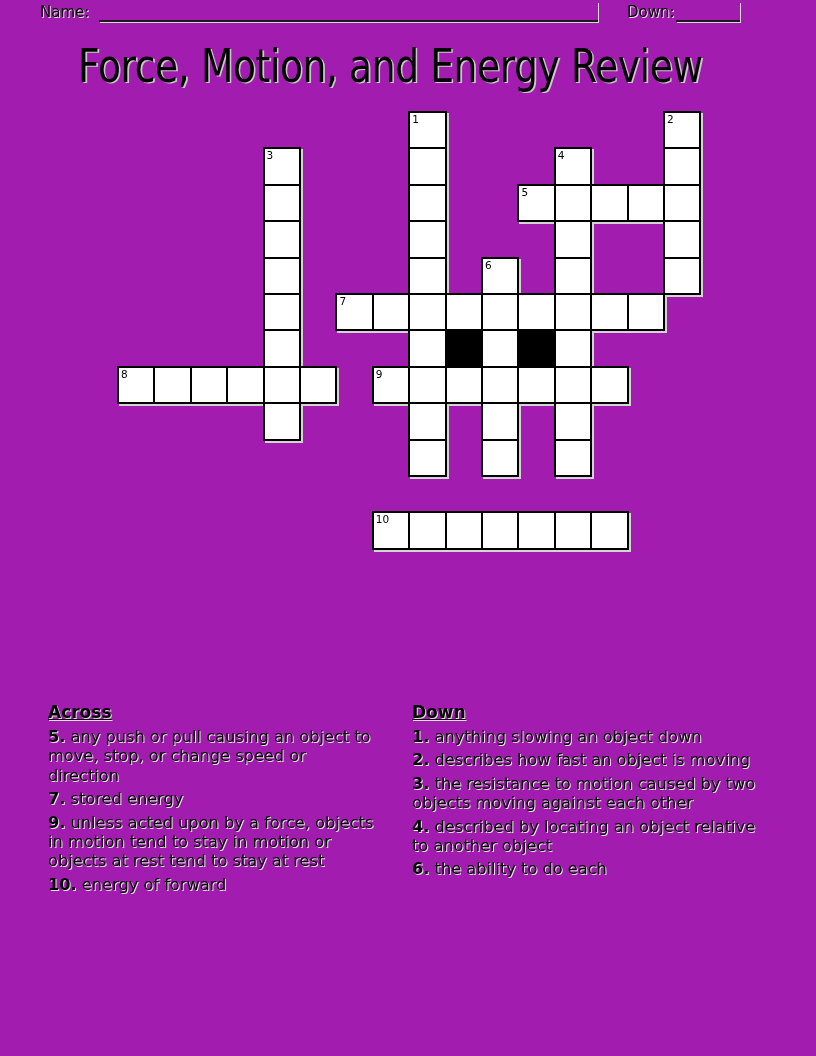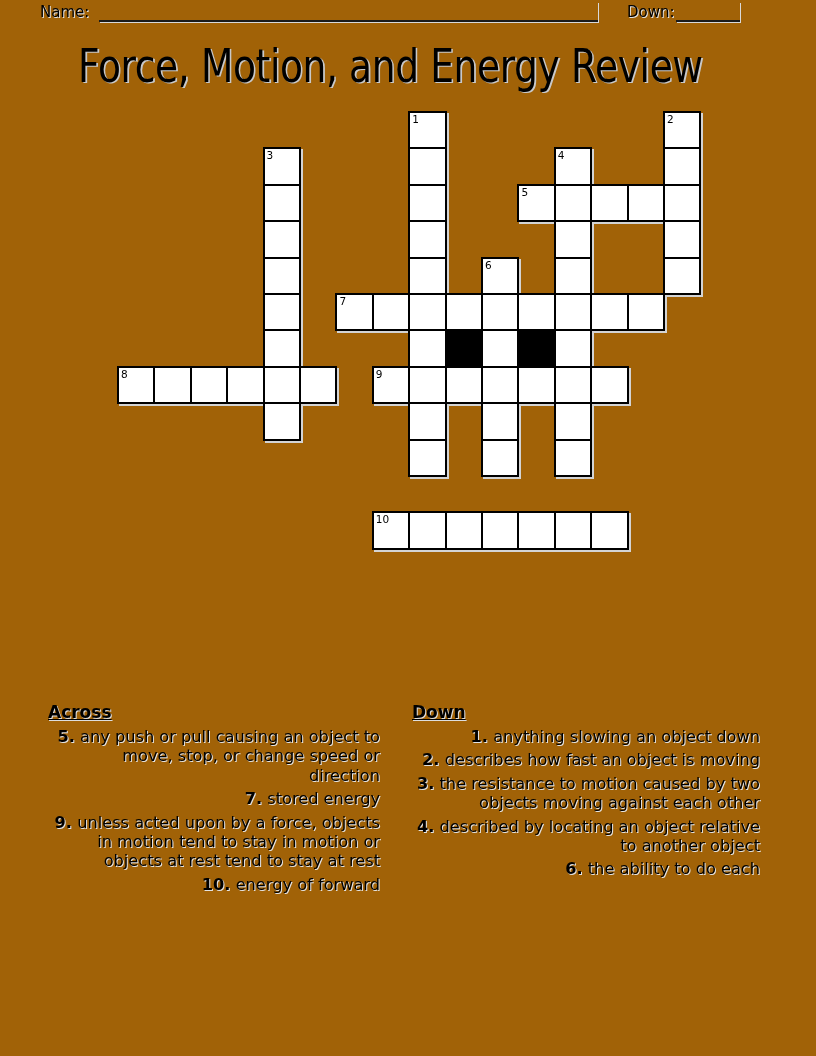--- a/index.html
+++ b/index.html
@@ -1,19 +1,19 @@
 <!DOCTYPE html>
 <html><head>
 <meta charset="utf-8">
 <style>
   html,body{margin:0;padding:0;background:#ffffff;}
   .page{
     position:relative;
     width:816px;height:1056px;
-    background:#a16207;
+    background:#a21caf;
     font-family:"DejaVu Sans", sans-serif;
     color:#000;
     overflow:hidden;
   }
   
   .hdr-label{
     position:absolute;
     font-size:15px;
     line-height:18px;
     text-shadow:1px 1px 0 #e2e2e2;
@@ -75,21 +75,20 @@
     text-decoration:underline;
     line-height:20px;
     margin:0 0 5px 0;
     text-shadow:1px 1px 0 #dedede;
   }
   .clue{
     font-size:16.2px;
     line-height:19.4px;
     margin:4px 0 3px 0;
     text-shadow:1px 1px 0 #e3e3e3;
-    text-align:right;
   }
   .clue b{font-weight:bold;}
 </style>
 </head>
 <body>
 
 <div class="page">
 
   <div class="hdr-label name-label">Name:</div>
   <div class="blank-line name-line"></div>

